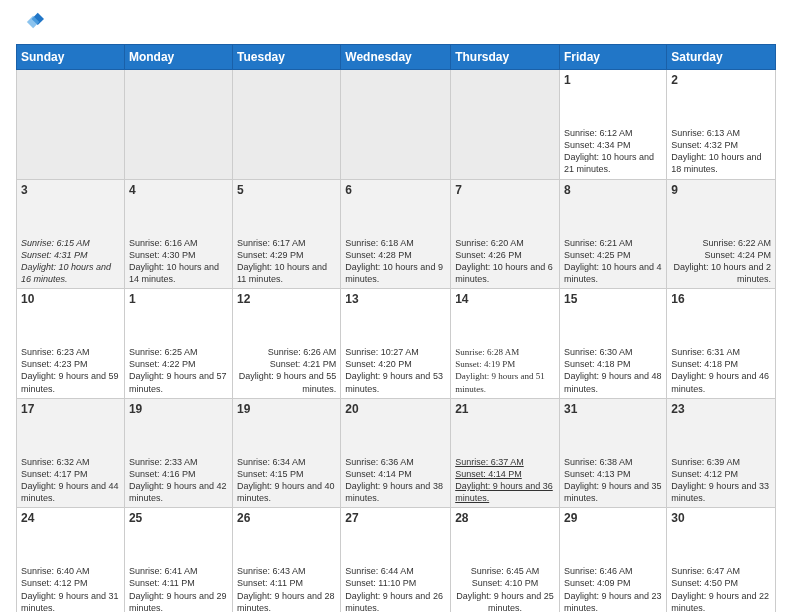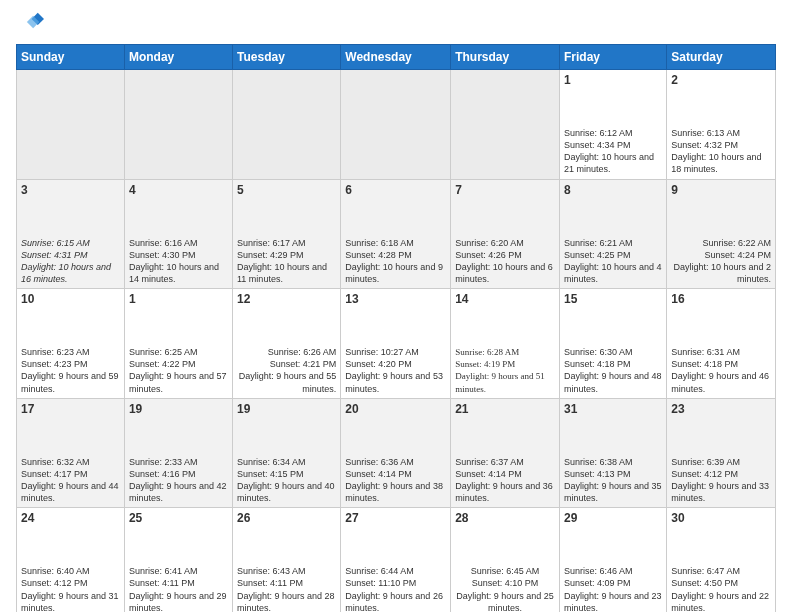--- a/index.html
+++ b/index.html
@@ -274,21 +274,21 @@
 Daylight: 9 hours and 40 minutes.</div>
           </td>
           <td>
             <span class="day-number">20</span>
             <div class="day-info" style="white-space: pre-line;">Sunrise: 6:36 AM
 Sunset: 4:14 PM
 Daylight: 9 hours and 38 minutes.</div>
           </td>
           <td>
             <span class="day-number">21</span>
-            <div class="day-info" style="white-space: pre-line;">Sunrise: 6:37 AM
+            <div class="day-info" style="white-space: pre-line; text-decoration: underline;">Sunrise: 6:37 AM
 Sunset: 4:14 PM
 Daylight: 9 hours and 36 minutes.</div>
           </td>
           <td>
             <span class="day-number">31</span>
             <div class="day-info" style="white-space: pre-line;">Sunrise: 6:38 AM
 Sunset: 4:13 PM
 Daylight: 9 hours and 35 minutes.</div>
           </td>
           <td>

